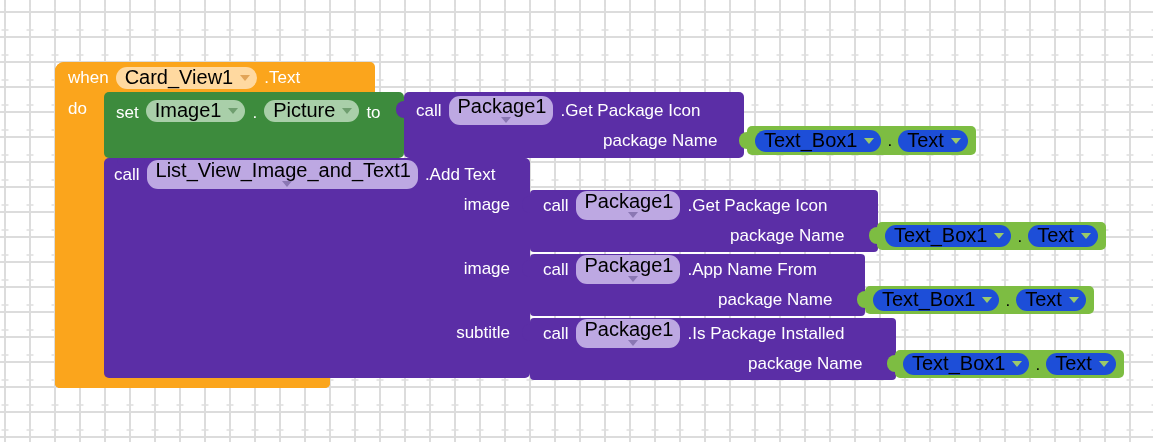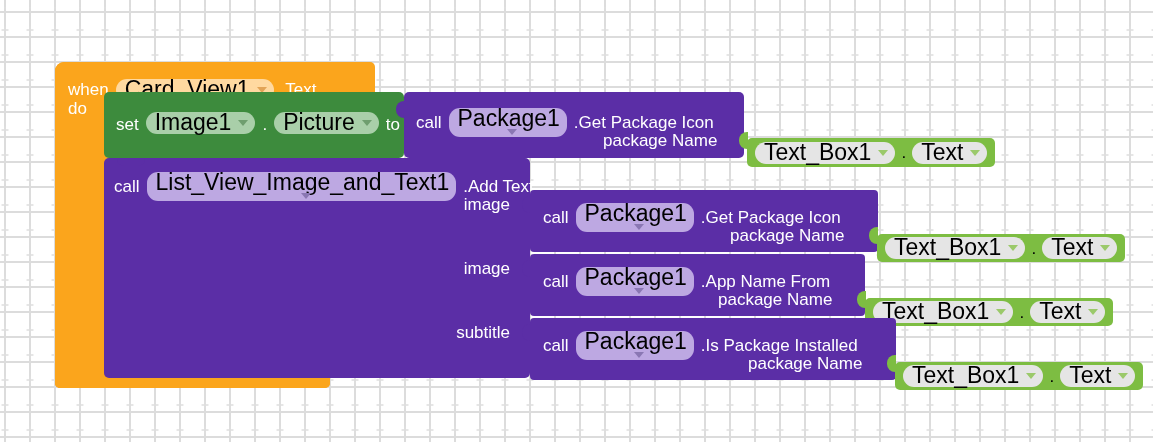--- a/index.html
+++ b/index.html
@@ -40,29 +40,29 @@
   .c-event   { background: #fba51c; }
   .c-set     { background: #3d8b3d; }
   .c-call    { background: #5b2ea6; }
   .c-getter  { background: #7dbd42; }
 
   .pill {
     display: inline-flex;
     align-items: center;
     border-radius: 11px;
     padding: 1px 7px 2px 9px;
-    font-size: 23px;
+    font-size: 20px;
     color: #000;
     line-height: 19px;
     white-space: nowrap;
   }
   .pill-event  { background: #ffd9a0; }
   .pill-set    { background: #a9cfa9; }
   .pill-call   { background: #bda8e2; flex-direction: column; }
-  .pill-getter { background: #e5e5e5; }
+  .pill-getter { background: #1d4ed8; }
 
   .caret {
     width: 0; height: 0;
     border-left: 5px solid transparent;
     border-right: 5px solid transparent;
     margin-left: 7px;
     margin-top: 1px;
     display: inline-block;
   }
   .caret-event  { border-top: 6px solid #e2a457; }
@@ -76,21 +76,20 @@
     line-height: 19px;
     white-space: nowrap;
   }
   .lbl-dark { color: #000; }
 
   .row {
     display: flex;
     align-items: center;
     gap: 7px;
     white-space: nowrap;
-    margin-top: 12px;
   }
   .socket {
     position: absolute;
     width: 9px;
     height: 17px;
     border-radius: 8px 0 0 8px;
   }
 
   
   .bump {

